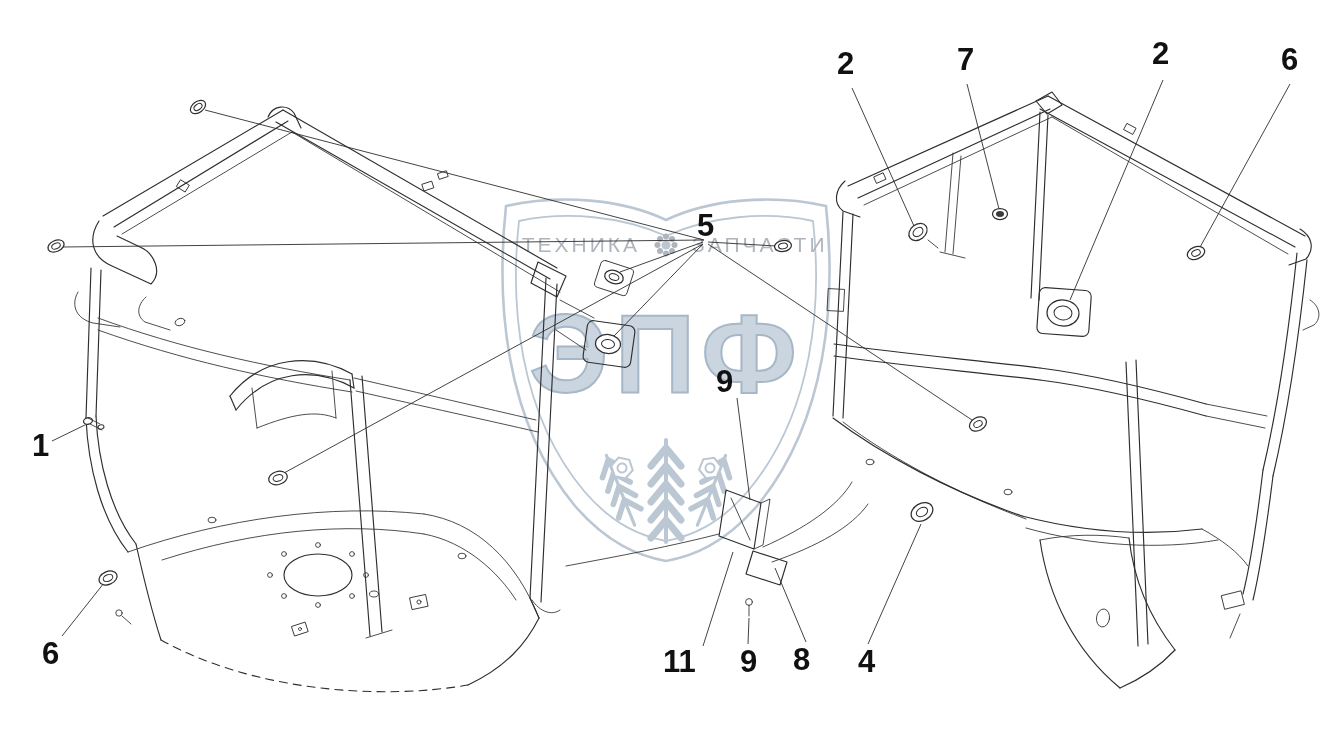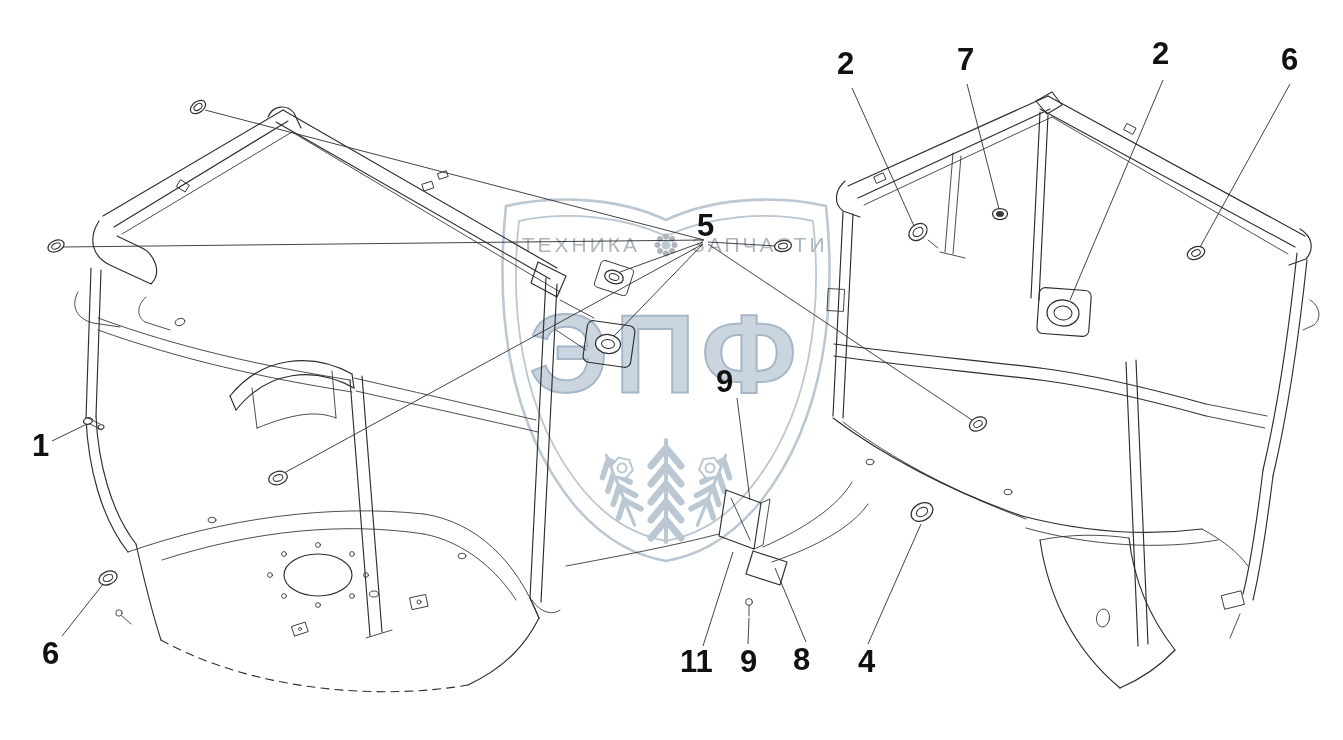--- a/index.html
+++ b/index.html
@@ -370,18 +370,18 @@
 </svg>
 
 <span class="callout" style="left:837px;top:48px">2</span>
 <span class="callout" style="left:957px;top:44px">7</span>
 <span class="callout" style="left:1152px;top:38px">2</span>
 <span class="callout" style="left:1281px;top:44px">6</span>
 <span class="callout" style="left:697px;top:210px">5</span>
 <span class="callout" style="left:716px;top:366px">9</span>
 <span class="callout" style="left:32px;top:430px">1</span>
 <span class="callout" style="left:42px;top:638px">6</span>
-<span class="callout" style="left:680px;top:646px">11</span>
+<span class="callout" style="left:663px;top:646px">11</span>
 <span class="callout" style="left:740px;top:646px">9</span>
 <span class="callout" style="left:793px;top:644px">8</span>
 <span class="callout" style="left:858px;top:646px">4</span>
 
 </div>
 
 </body></html>

